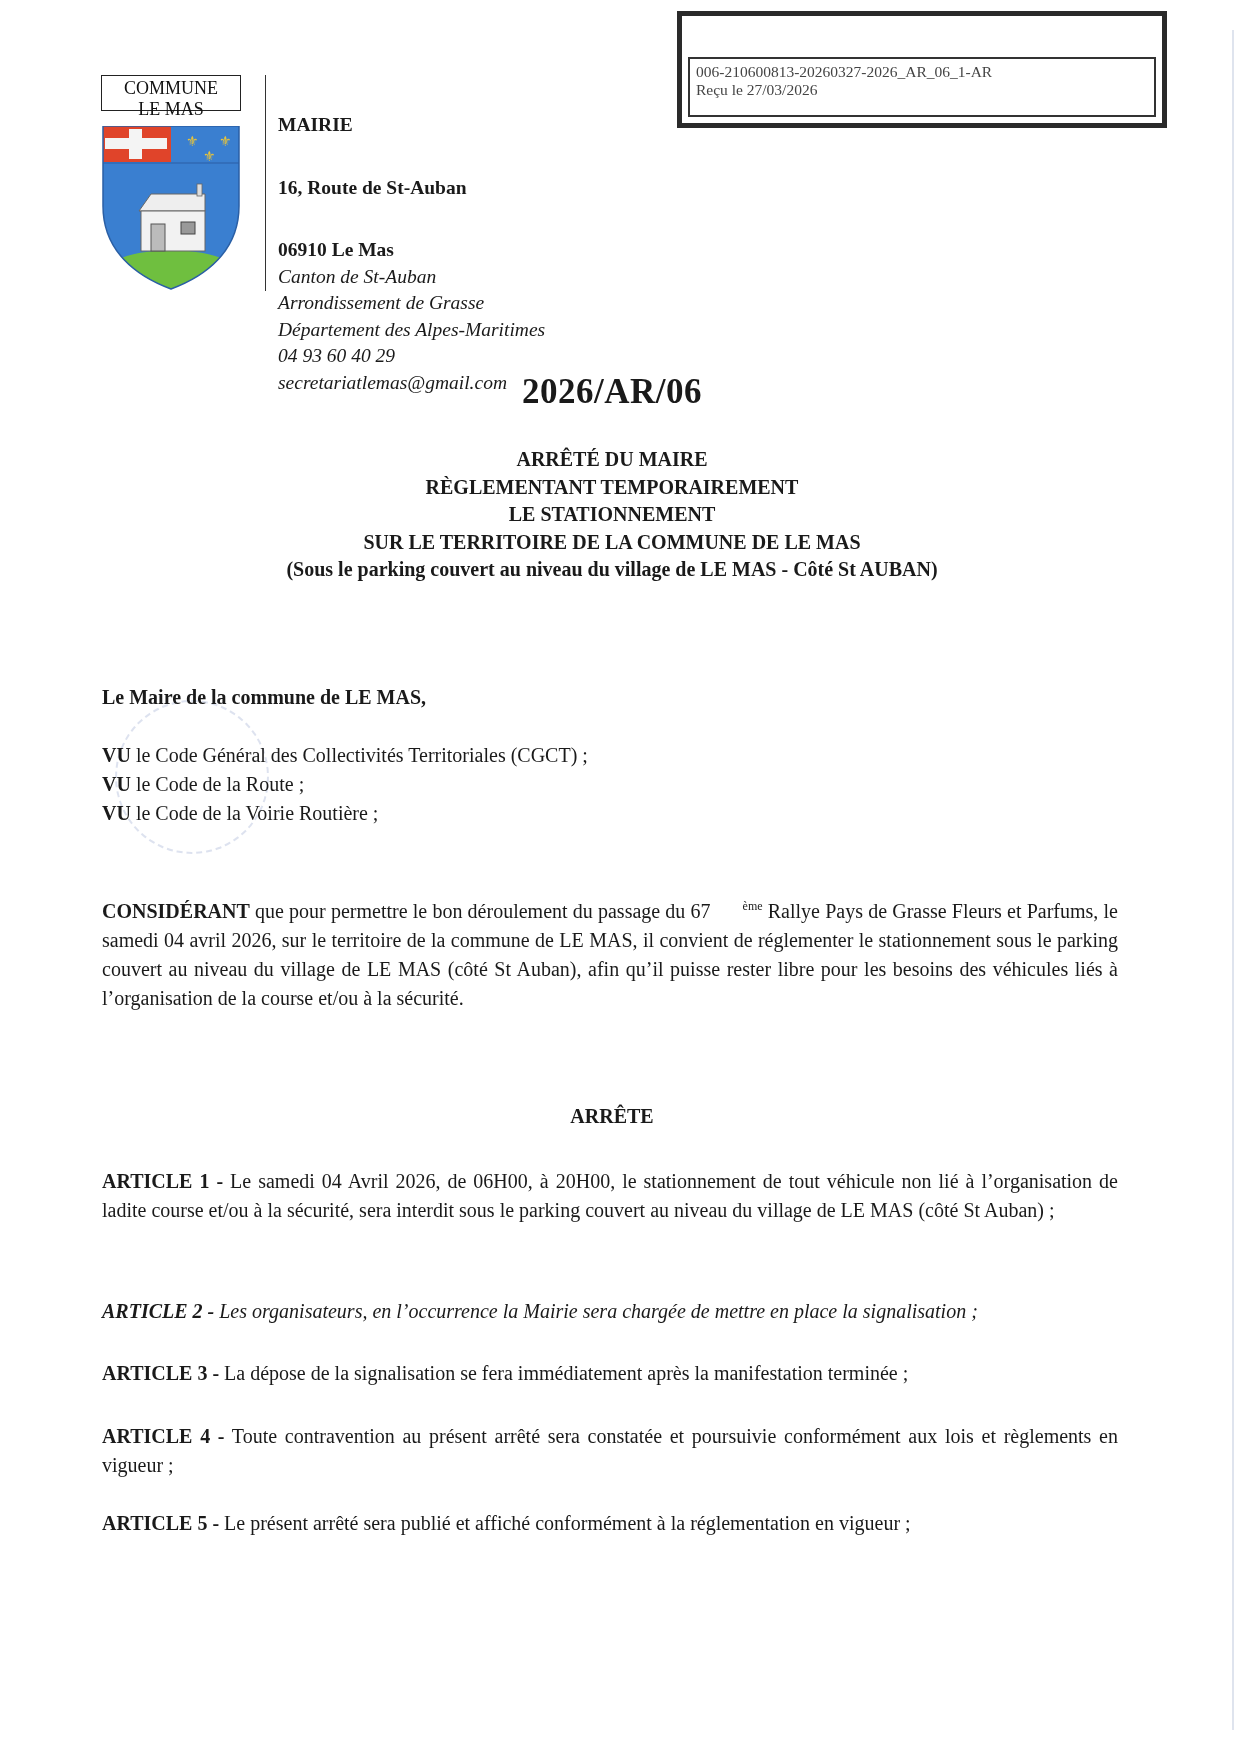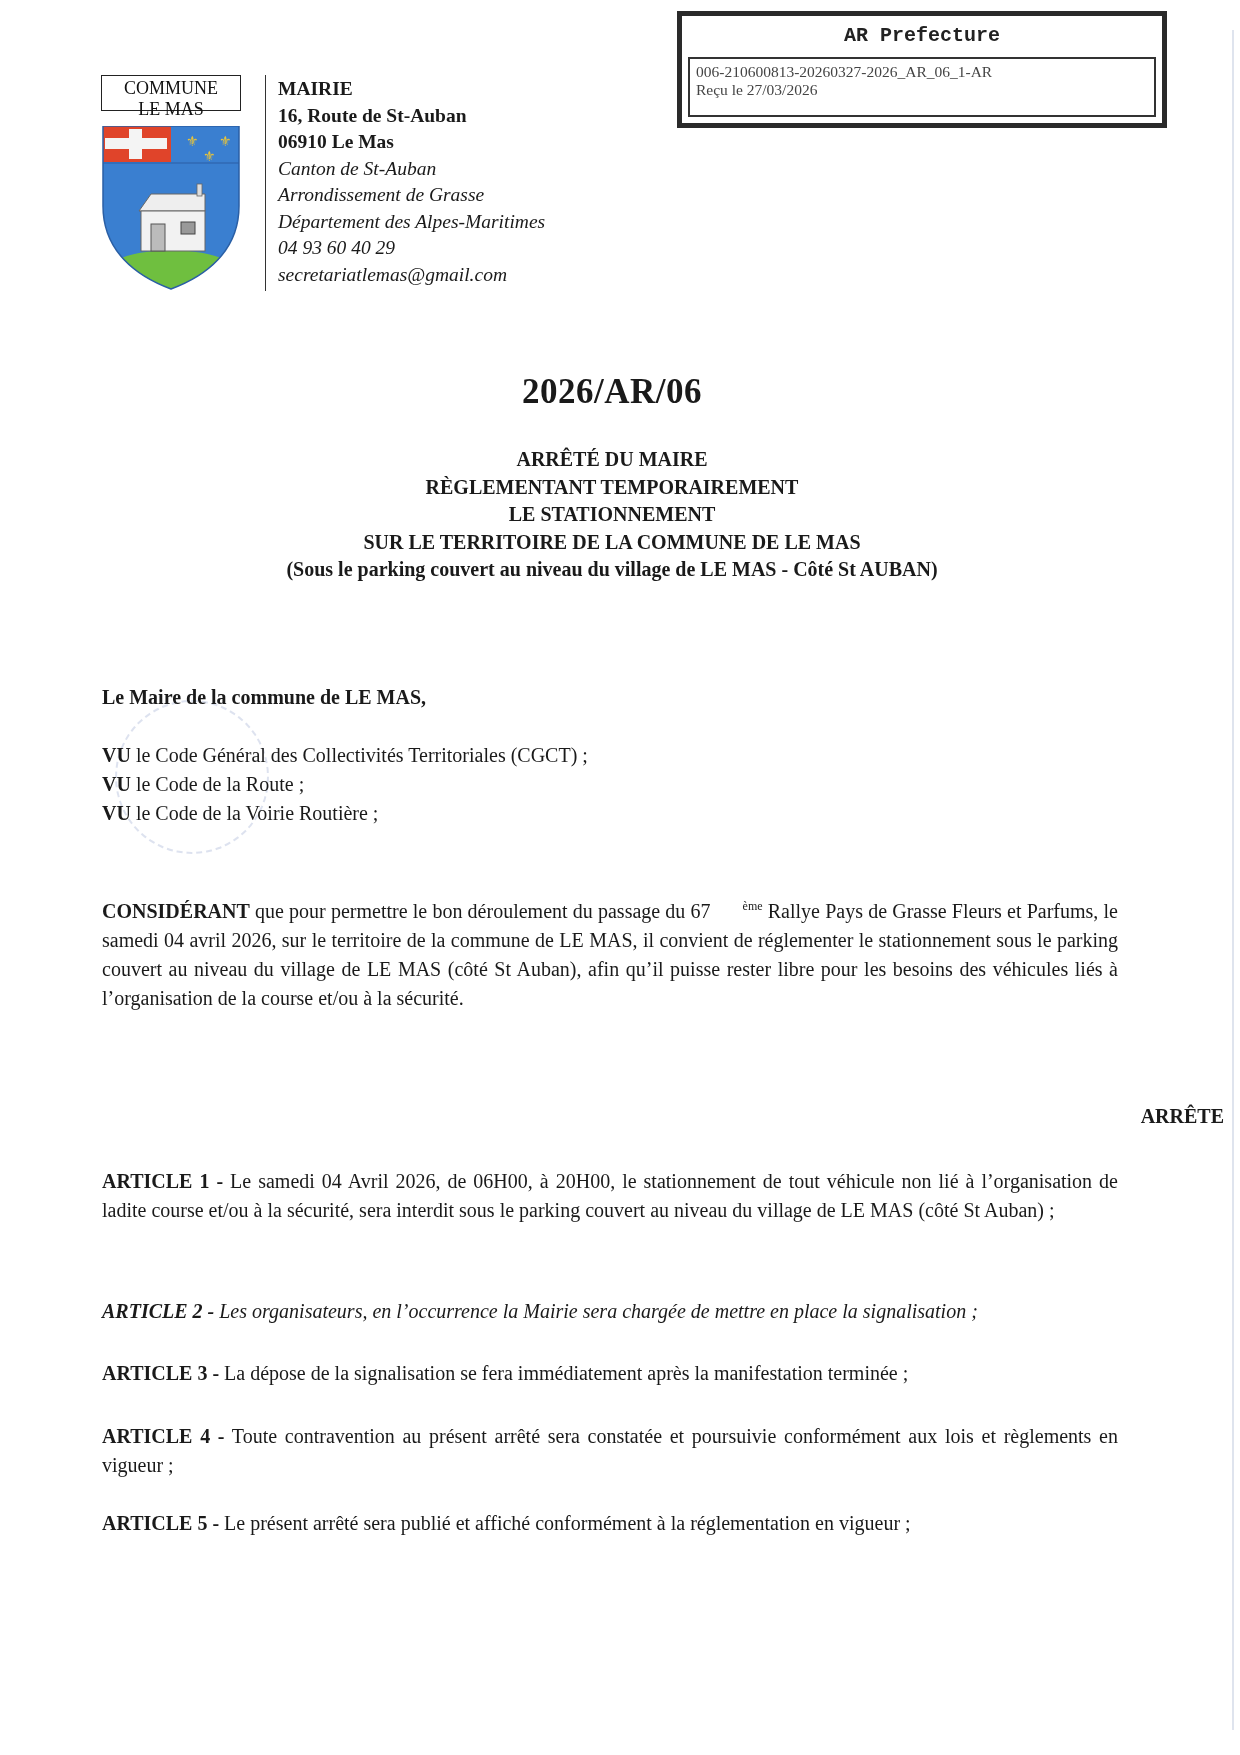--- a/index.html
+++ b/index.html
@@ -23,42 +23,41 @@
 
   .mairie { left: 278px; top: 76px; font-size: 19.5px; line-height: 26.5px; }
   .mairie .b { font-weight: bold; }
   .mairie .i { font-style: italic; }
 
   .doc-number { left: 0; width: 1224px; top: 372px; text-align: center; font-weight: bold; font-size: 35px; letter-spacing: 0.5px; }
 
   .title-block { left: 0; width: 1224px; top: 446px; text-align: center; font-weight: bold; font-size: 20px; line-height: 27.5px; }
 
   .body-text { left: 102px; width: 1016px; font-size: 20px; line-height: 29px; text-align: justify; }
-  .b { font-weight: bold; }
+  .b { font-weight: bold; margin-top: 36px; }
   sup { font-size: 12px; line-height: 0; vertical-align: 8px; margin-left: 32px; }
 
   .maire-line { top: 683px; font-weight: bold; }
   .vu-block { top: 741px; line-height: 29px; }
   .considerant { top: 897px; }
-  .arrete-heading { left: 0; width: 1224px; top: 1105px; text-align: right; font-weight: bold; font-size: 20px; }
+  .arrete-heading { left: 0; width: 1224px; top: 1105px; text-align: center; font-weight: bold; font-size: 20px; }
   .art1 { top: 1167px; }
   .art2 { top: 1297px; font-style: italic; }
   .art3 { top: 1359px; }
   .art4 { top: 1422px; }
   .art5 { top: 1509px; }
 
   .stamp { left: 115px; top: 700px; width: 150px; height: 150px; border-radius: 50%;
            border: 2px dashed rgba(120,140,190,0.25); }
   .edge-line { left: 1232px; top: 30px; width: 2px; height: 1700px; background: #dfe4ee; }
 </style>
 </head>
 <body>
 
 <div class="abs ar-box">
-  <div class="ar-title">AR Prefecture</div>
   <div class="ar-inner">
     <div>006-210600813-20260327-2026_AR_06_1-AR</div>
     <div>Reçu le 27/03/2026</div>
   </div>
 </div>
 
 <div class="abs logo-label">
   <div>COMMUNE</div>
   <div>LE MAS</div>
 </div>

